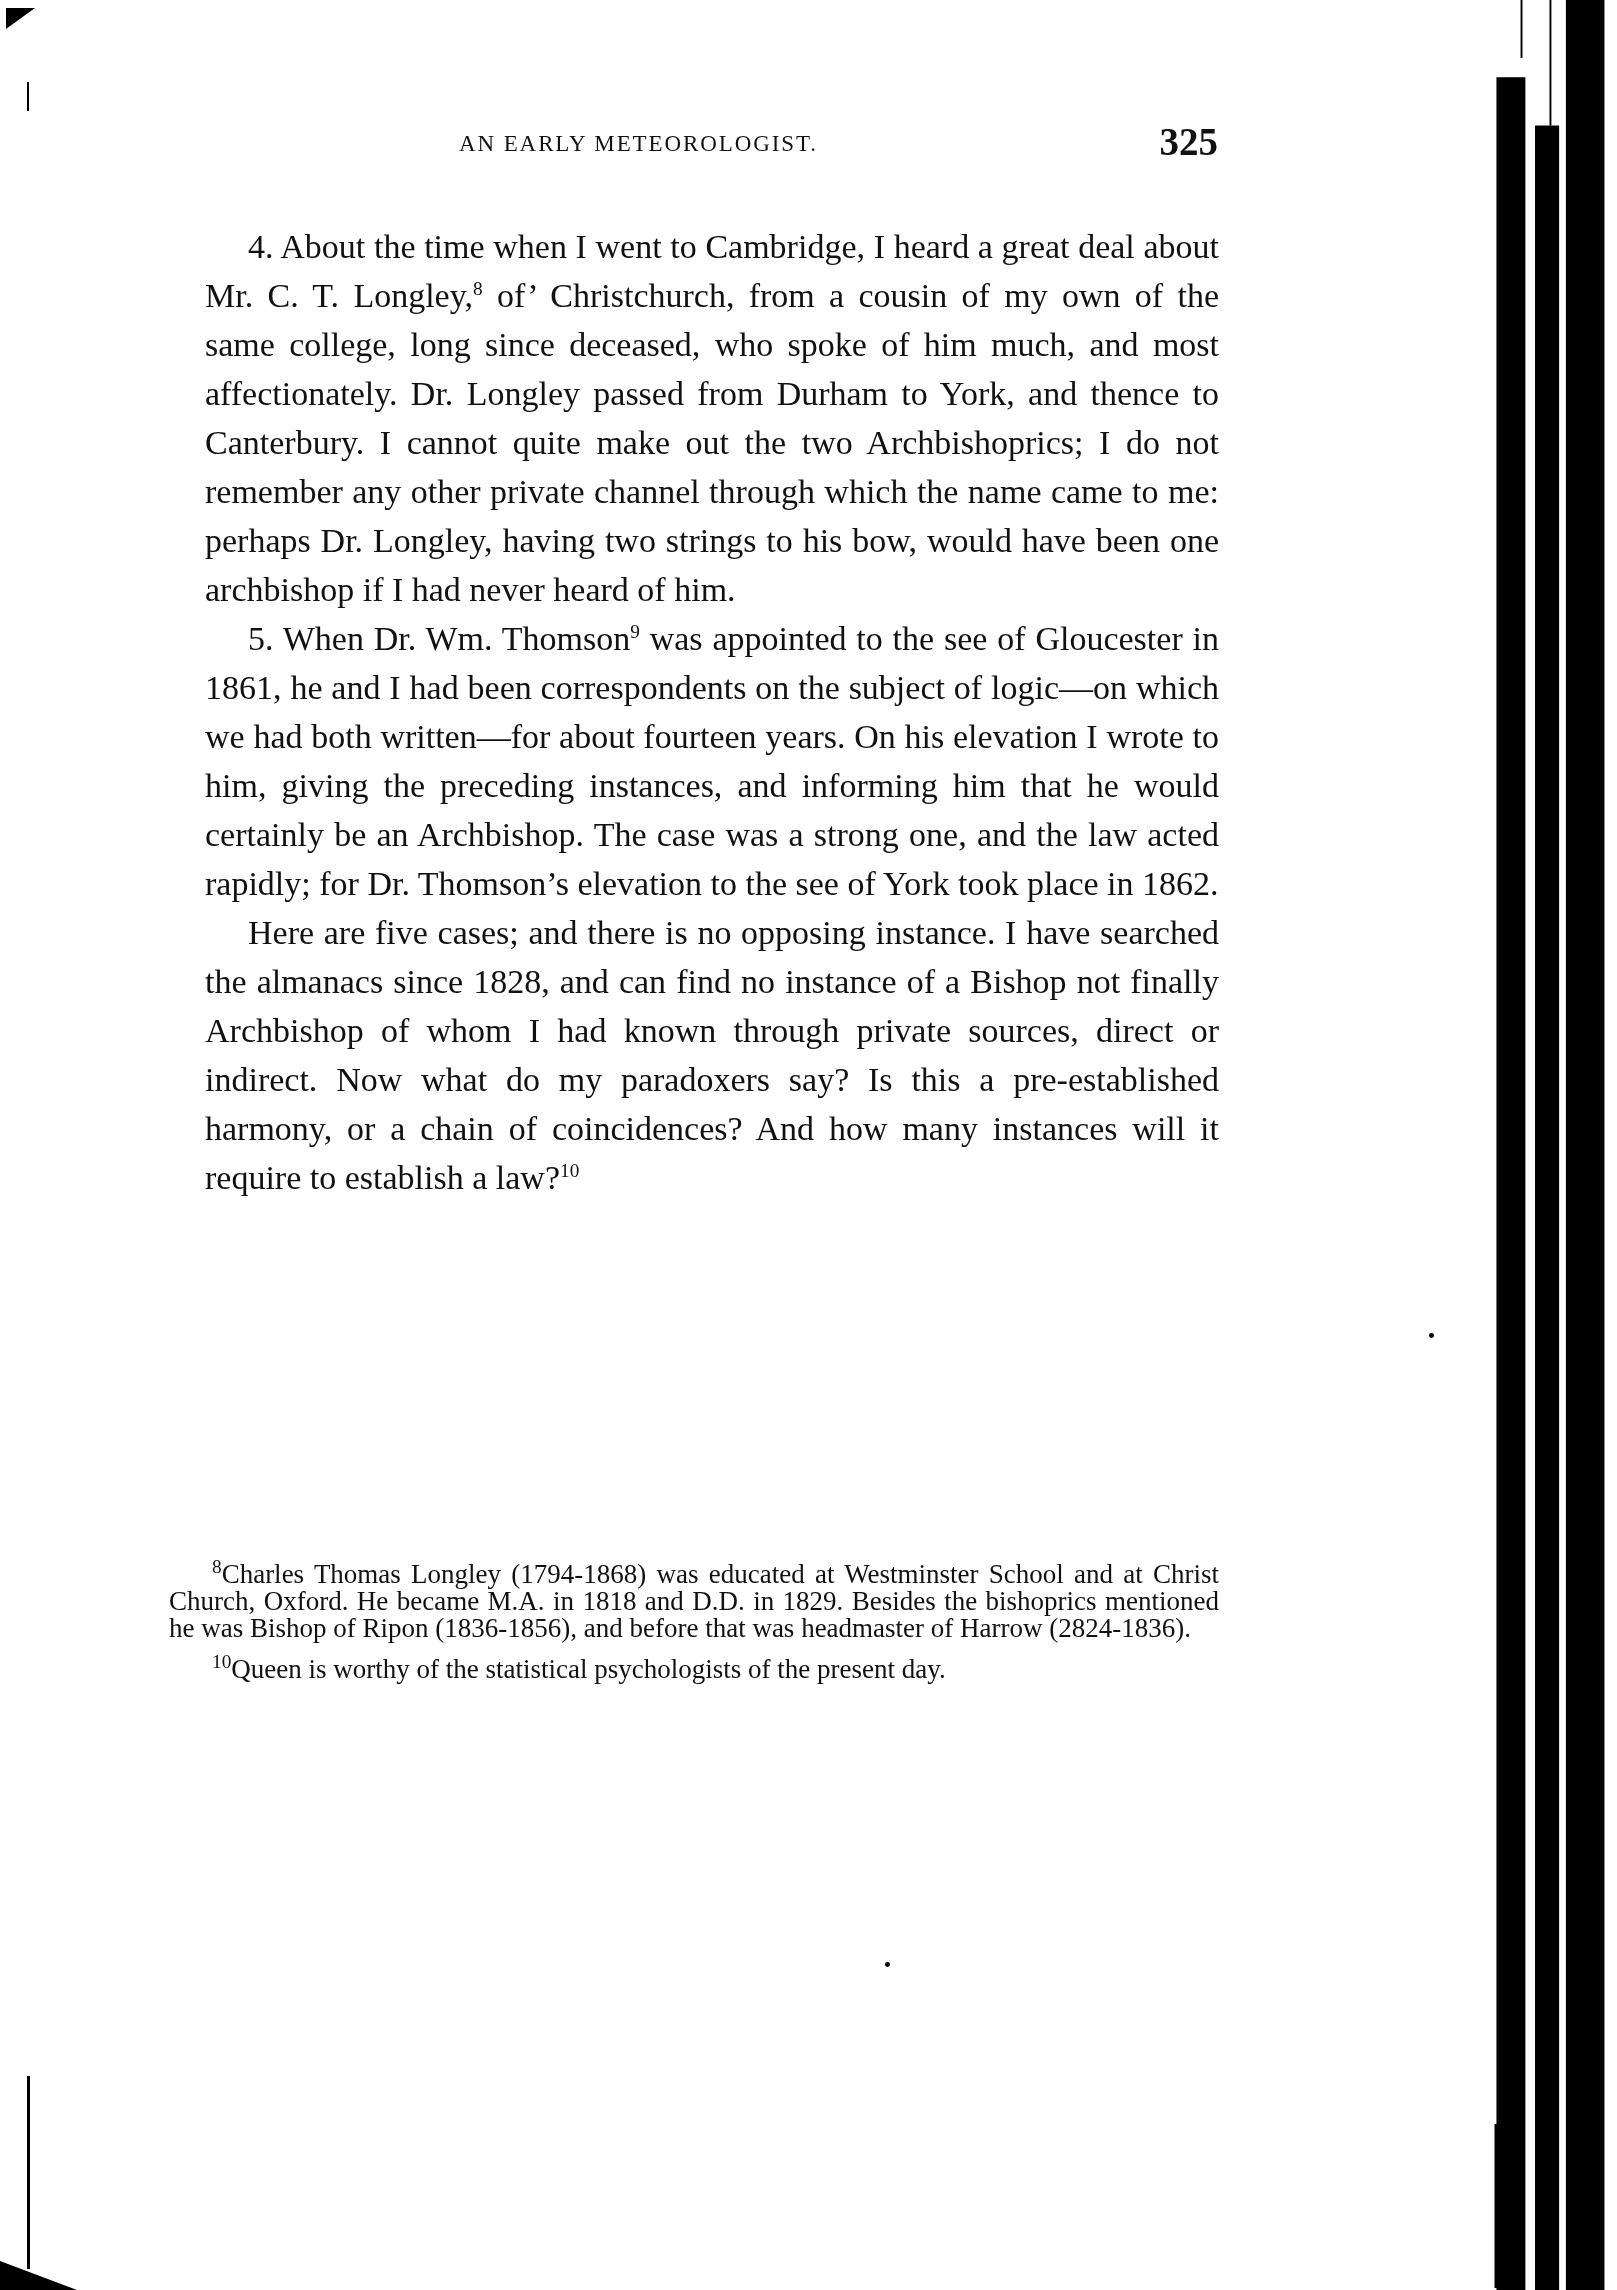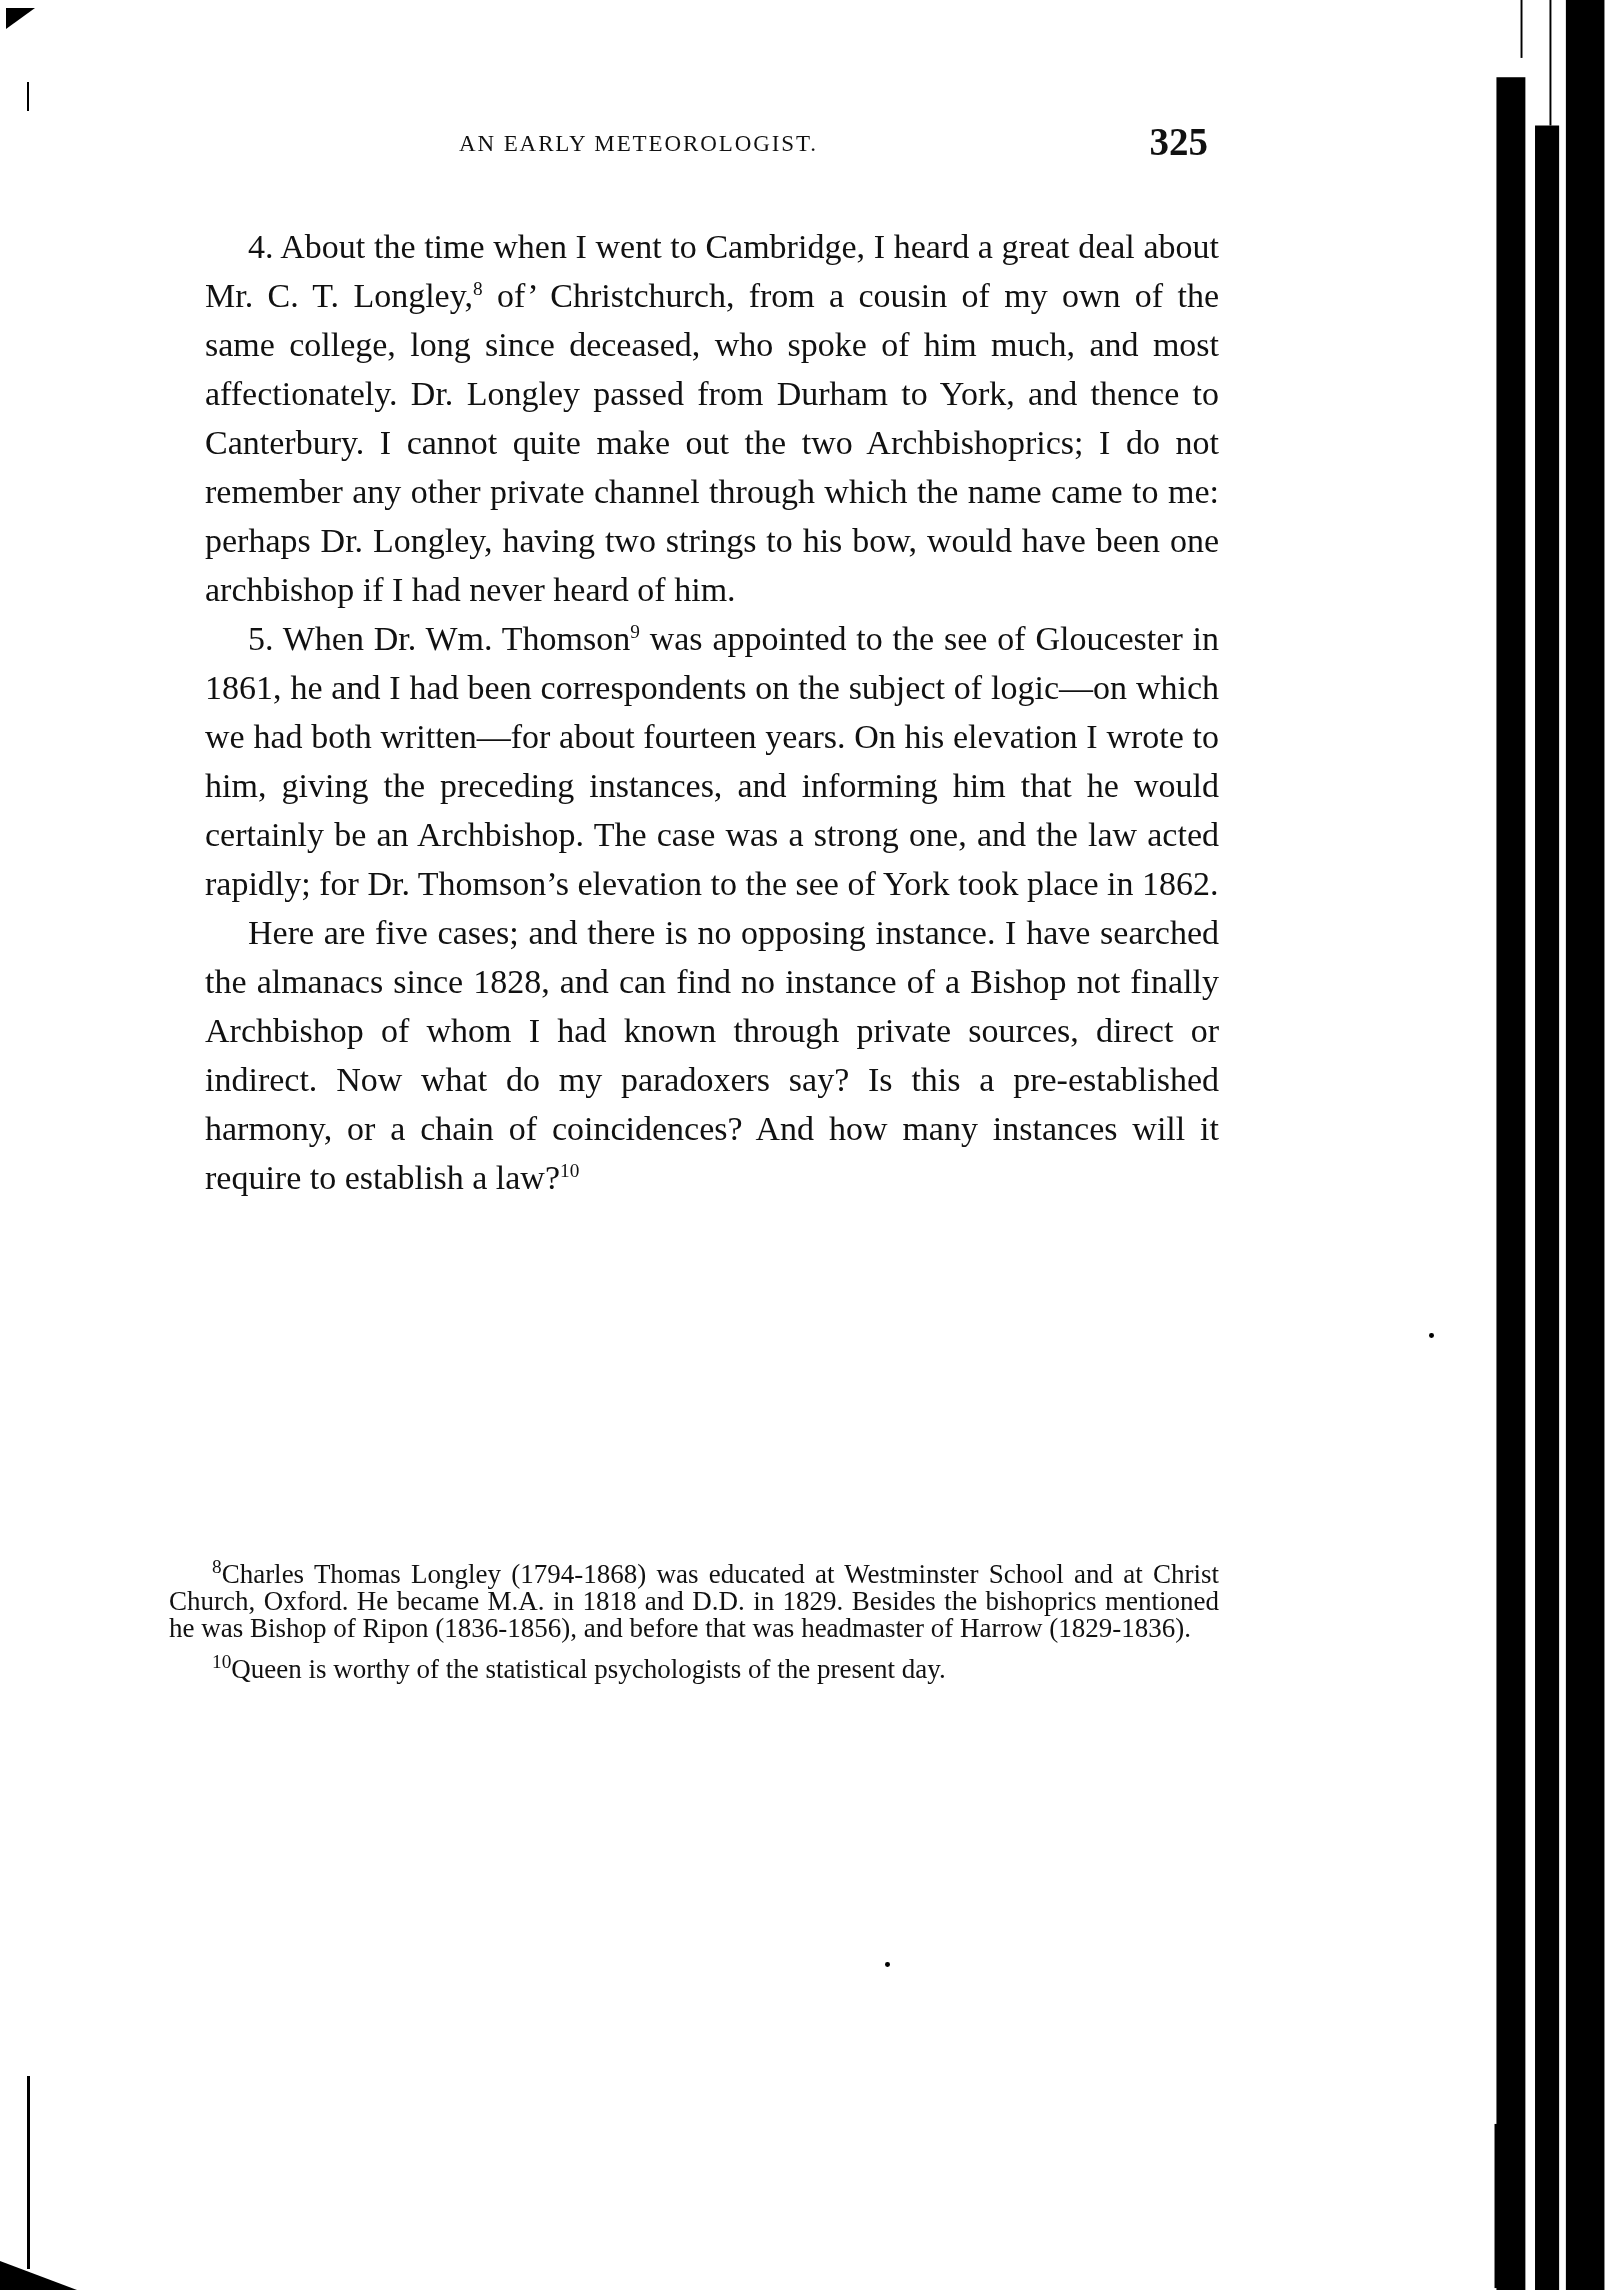--- a/index.html
+++ b/index.html
@@ -3,21 +3,21 @@
 <meta charset="utf-8">
 <style>
   html,body{margin:0;padding:0;background:#fff;}
   body{width:1617px;height:2290px;position:relative;overflow:hidden;font-family:"Liberation Serif","DejaVu Serif",serif;color:#111;}
   .corner-tl{position:absolute;left:5.8px;top:7.7px;width:0;height:0;border-top:21px solid #000;border-right:29px solid transparent;}
   .corner-bl{position:absolute;left:0;bottom:0;width:0;height:0;border-bottom:29px solid #000;border-right:77px solid transparent;}
   .vline{position:absolute;background:#000;}
   .binding{position:absolute;top:0;right:0;width:217px;height:2290px;}
   .header{position:absolute;top:127px;left:169px;width:1050px;height:39px;}
   .running-head{position:absolute;left:290px;top:3.9px;font-size:23px;letter-spacing:1.9px;}
-  .page-num{position:absolute;right:11px;top:-7.7px;font-size:39px;font-weight:bold;}
+  .page-num{position:absolute;right:1px;top:-7.7px;font-size:39px;font-weight:bold;}
   .body{position:absolute;top:222px;left:169px;width:1050px;font-size:34px;line-height:49px;text-align:justify;}
   .body p{margin:0;text-indent:0;}
   .body p.ind{text-indent:43px;margin-left:36px;}
   sup{font-size:19.3px;line-height:0;vertical-align:super;}
   .notes{position:absolute;top:1561px;left:169px;width:1050px;font-size:27px;line-height:27px;text-align:justify;}
   .notes p{margin:0 0 13.5px 0;text-indent:43px;}
   .dot{position:absolute;width:4.8px;height:4.8px;background:#000;border-radius:50%;}
 </style>
 </head>
 <body>
@@ -41,19 +41,19 @@
   <span class="page-num">325</span>
 </div>
 
 <div class="body">
   <p class="ind"><span>4. About the time when I went to Cambridge, I heard a great deal about Mr. C. T. Longley,</span><sup>8</sup><span> of’ Christchurch, from a cousin of my own of the same college, long since deceased, who spoke of him much, and most affectionately. Dr. Longley passed from Durham to York, and thence to Canterbury.  I cannot quite make out the two Archbishoprics; I do not remember any other private channel through which the name came to me: perhaps Dr. Longley, having two strings to his bow, would have been one archbishop if I had never heard of him.</span></p>
   <p class="ind"><span>5. When Dr. Wm. Thomson</span><sup>9</sup><span> was appointed to the see of Gloucester in 1861, he and I had been correspondents on the subject of logic—on which we had both written—for about fourteen years.  On his elevation I wrote to him, giving the preceding instances, and informing him that he would certainly be an Archbishop.  The case was a strong one, and the law acted rapidly; for Dr. Thomson’s elevation to the see of York took place in 1862.</span></p>
   <p class="ind"><span>Here are five cases; and there is no opposing instance. I have searched the almanacs since 1828, and can find no instance of a Bishop not finally Archbishop of whom I had known through private sources, direct or indirect.  Now what do my paradoxers say?  Is this a pre-established harmony, or a chain of coincidences?  And how many instances will it require to establish a law?</span><sup>10</sup></p>
 </div>
 
 <div class="notes">
-  <p><sup>8</sup><span>Charles Thomas Longley (1794-1868) was educated at Westminster School and at Christ Church, Oxford.  He became M.A. in 1818 and D.D. in 1829.  Besides the bishoprics mentioned he was Bishop of Ripon (1836-1856), and before that was headmaster of Harrow (1829-1836).</span></p>
+  <p><sup>8</sup><span>Charles Thomas Longley (1794-1868) was educated at Westminster School and at Christ Church, Oxford.  He became M.A. in 1818 and D.D. in 1829.  Besides the bishoprics mentioned he was Bishop of Ripon (1836-1856), and before that was headmaster of Harrow (2824-1836).</span></p>
   <p><sup>10</sup><span>Queen is worthy of the statistical psychologists of the present day.</span></p>
 </div>
 
 <div class="dot" style="left:885px;top:1962px;"></div>
 <div class="dot" style="left:1429px;top:1333px;"></div>
 
 
 </body></html>

